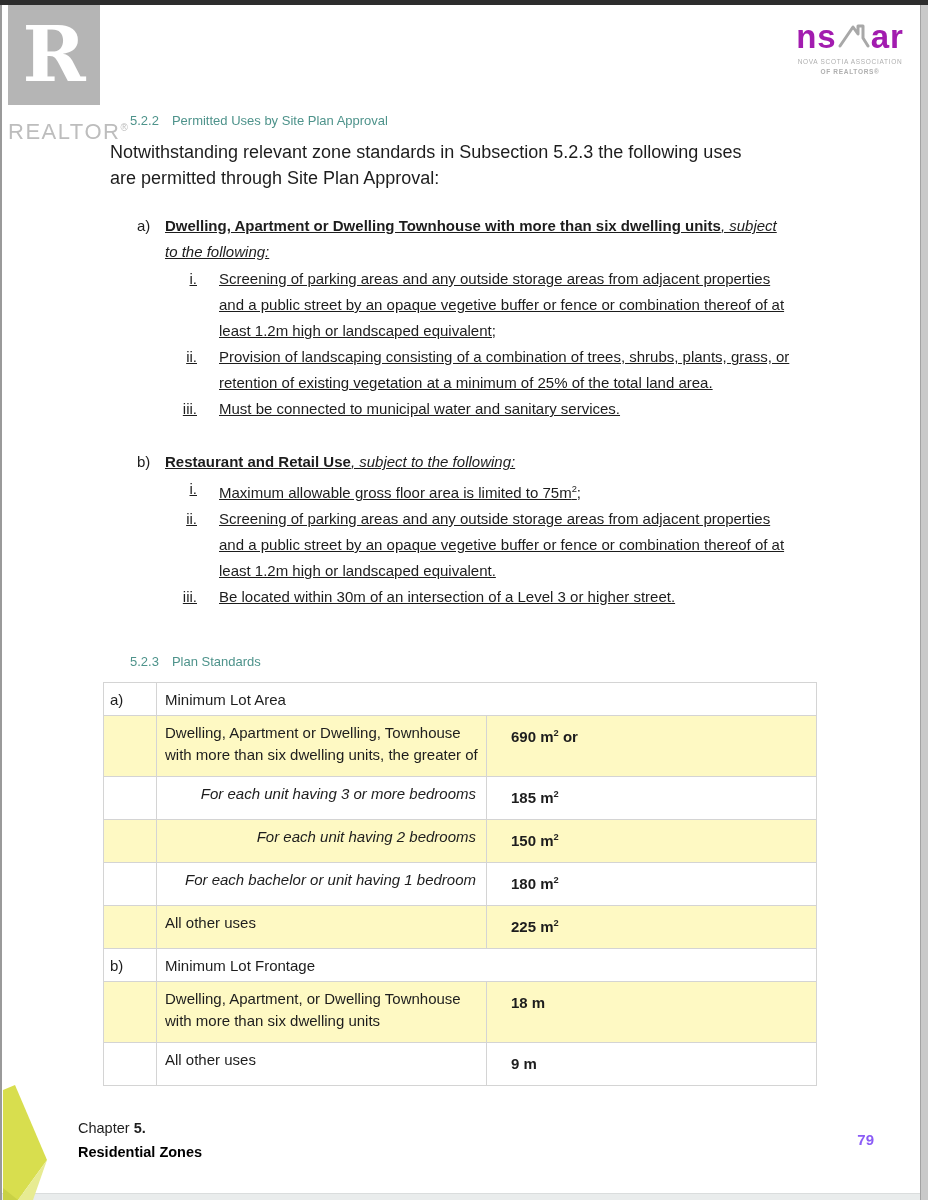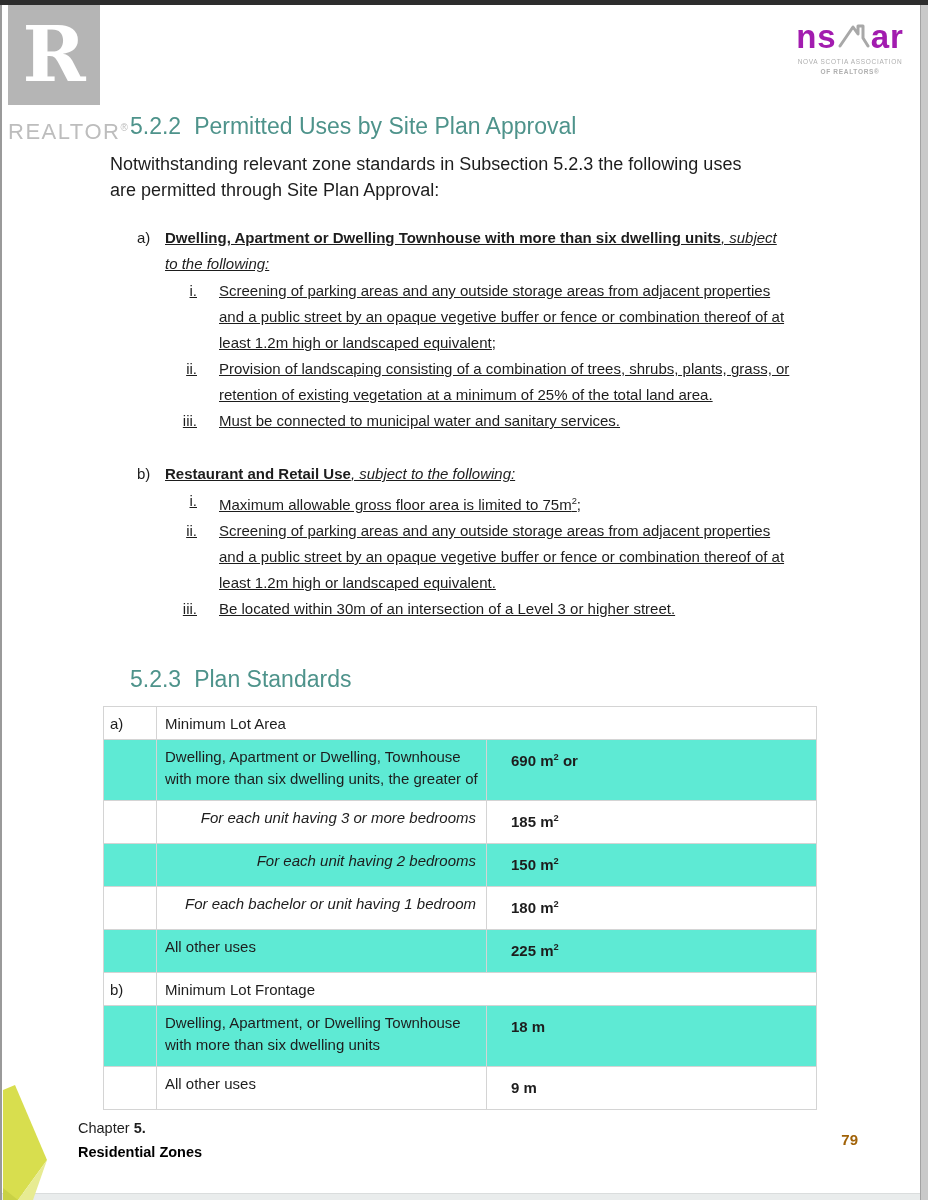--- a/index.html
+++ b/index.html
@@ -24,21 +24,21 @@
   
   .nsar-logo { position:absolute; top:20px; right:18px; width:120px; text-align:center; z-index:6; }
   .nsar-mark { display:flex; align-items:flex-end; justify-content:center; color:#a21caf; font-size:33px; font-weight:600; line-height:1; letter-spacing:1px; }
   .nsar-mark svg { margin:0 1px 1px 1px; }
   .nsar-sub  { margin-top:4px; font-size:6.5px; letter-spacing:0.7px; color:#afafaf; line-height:1.55; }
   .nsar-sub .bld { font-weight:bold; }
 
   
   .content { position:absolute; top:0; left:0; width:928px; padding:113px 108px 0 110px; box-sizing:border-box; z-index:3; }
 
-  .section-heading { margin:0 0 0 20px; font-size:23px; font-weight:400; color:#4E938B; }
+  .section-heading { margin:0 0 0 20px; font-size:13px; font-weight:400; color:#4E938B; }
   .section-heading .h-num { margin-right:13px; }
 
   .intro { margin:11px 0 0 0; font-size:18px; line-height:26px; max-width:640px; }
 
   .alpha-item  { display:flex; padding-left:27px; font-size:15px; line-height:26px; }
   .alpha-item.first { margin-top:22px; }
   .alpha-item.second { margin-top:27px; }
   .alpha-label { width:28px; flex:0 0 28px; }
   .alpha-body  { flex:1;text-decoration:underline; }
   .alpha-title { max-width:620px; }
@@ -48,31 +48,31 @@
   .roman-list { margin-top:1px; }
   .roman-item { display:flex; }
   .rn { flex:0 0 32px; width:32px; text-align:right; margin-right:22px; }
   .rt { flex:1; max-width:580px; }
 
   .standards-heading { margin-top:44px; }
 
   
   .zone-table { margin:13px 0 0 -7px; border-collapse:collapse; width:714px; font-size:15px; table-layout:fixed; }
   .zone-table td { border:1px solid #d4d4d4; padding:6px 8px 10px 8px; vertical-align:top; line-height:22px; background:#ffffff; }
-  .zone-table tr.shaded td { background:#5eead4; }
+  .zone-table tr.shaded td { background:#fef9c3; }
   .zone-table td.c-label { width:38px; padding-left:6px; }
   .zone-table td.c-val   { width:94px; font-weight:bold; padding-left:24px; }
   .zone-table tr.hdr td  { padding-bottom:4px; }
   .zone-table td.it      { font-style:italic; text-align:right; padding-right:10px; }
   .zone-table sup, .rt sup, .c-val sup { font-size:0.62em; }
 
   
   .footer { position:absolute; left:78px; bottom:36px; font-size:14.5px; line-height:24px; z-index:6; }
   .footer .chap-title { font-weight:bold; color:#000000; }
-  .page-num { position:absolute; right:70px; bottom:52px; color:#a16207; font-weight:bold; font-size:15px; z-index:6; }
+  .page-num { position:absolute; right:54px; bottom:52px; color:#8b5cf6; font-weight:bold; font-size:15px; z-index:6; }
 
   .chevron { position:absolute; left:1px; top:1084px; z-index:5; }
 </style>
 </head>
 <body>
 
 <div class="page">
 
   <div class="edge-top"></div>
   <div class="edge-left"></div>

